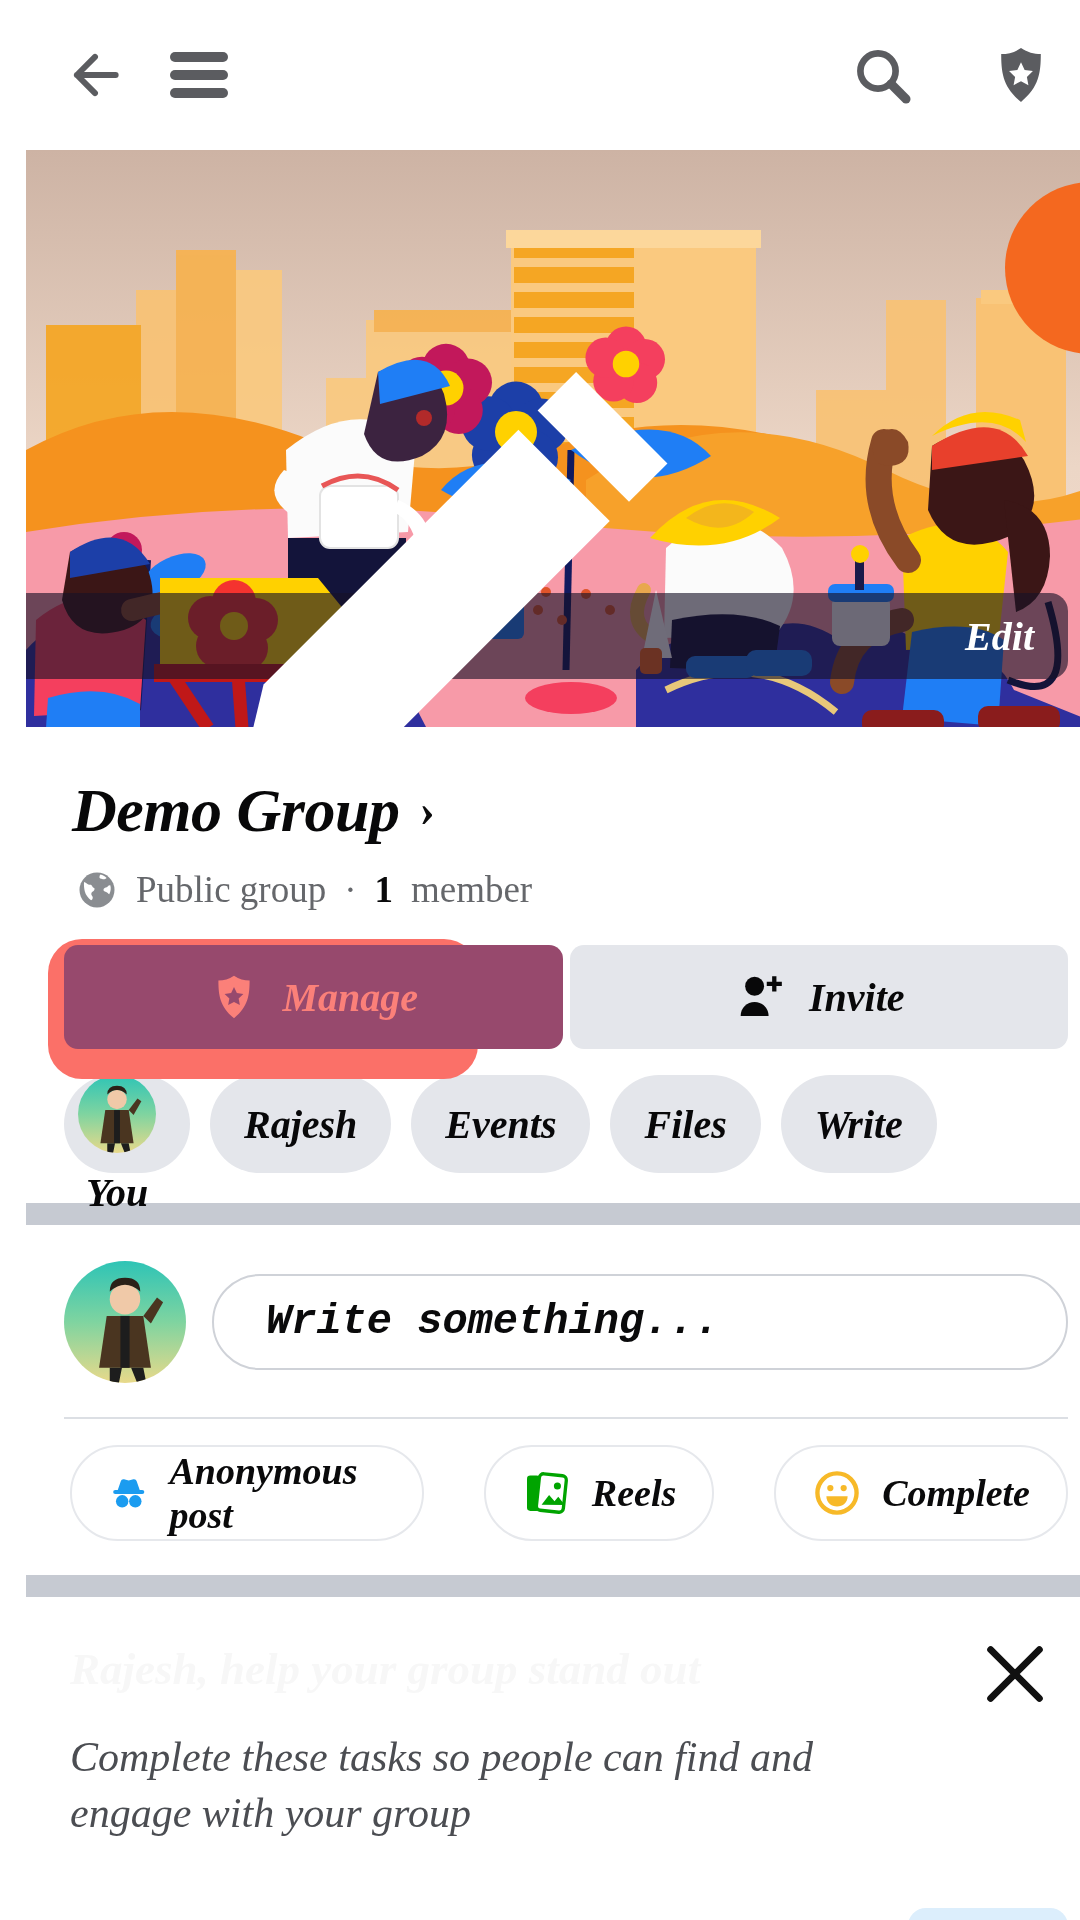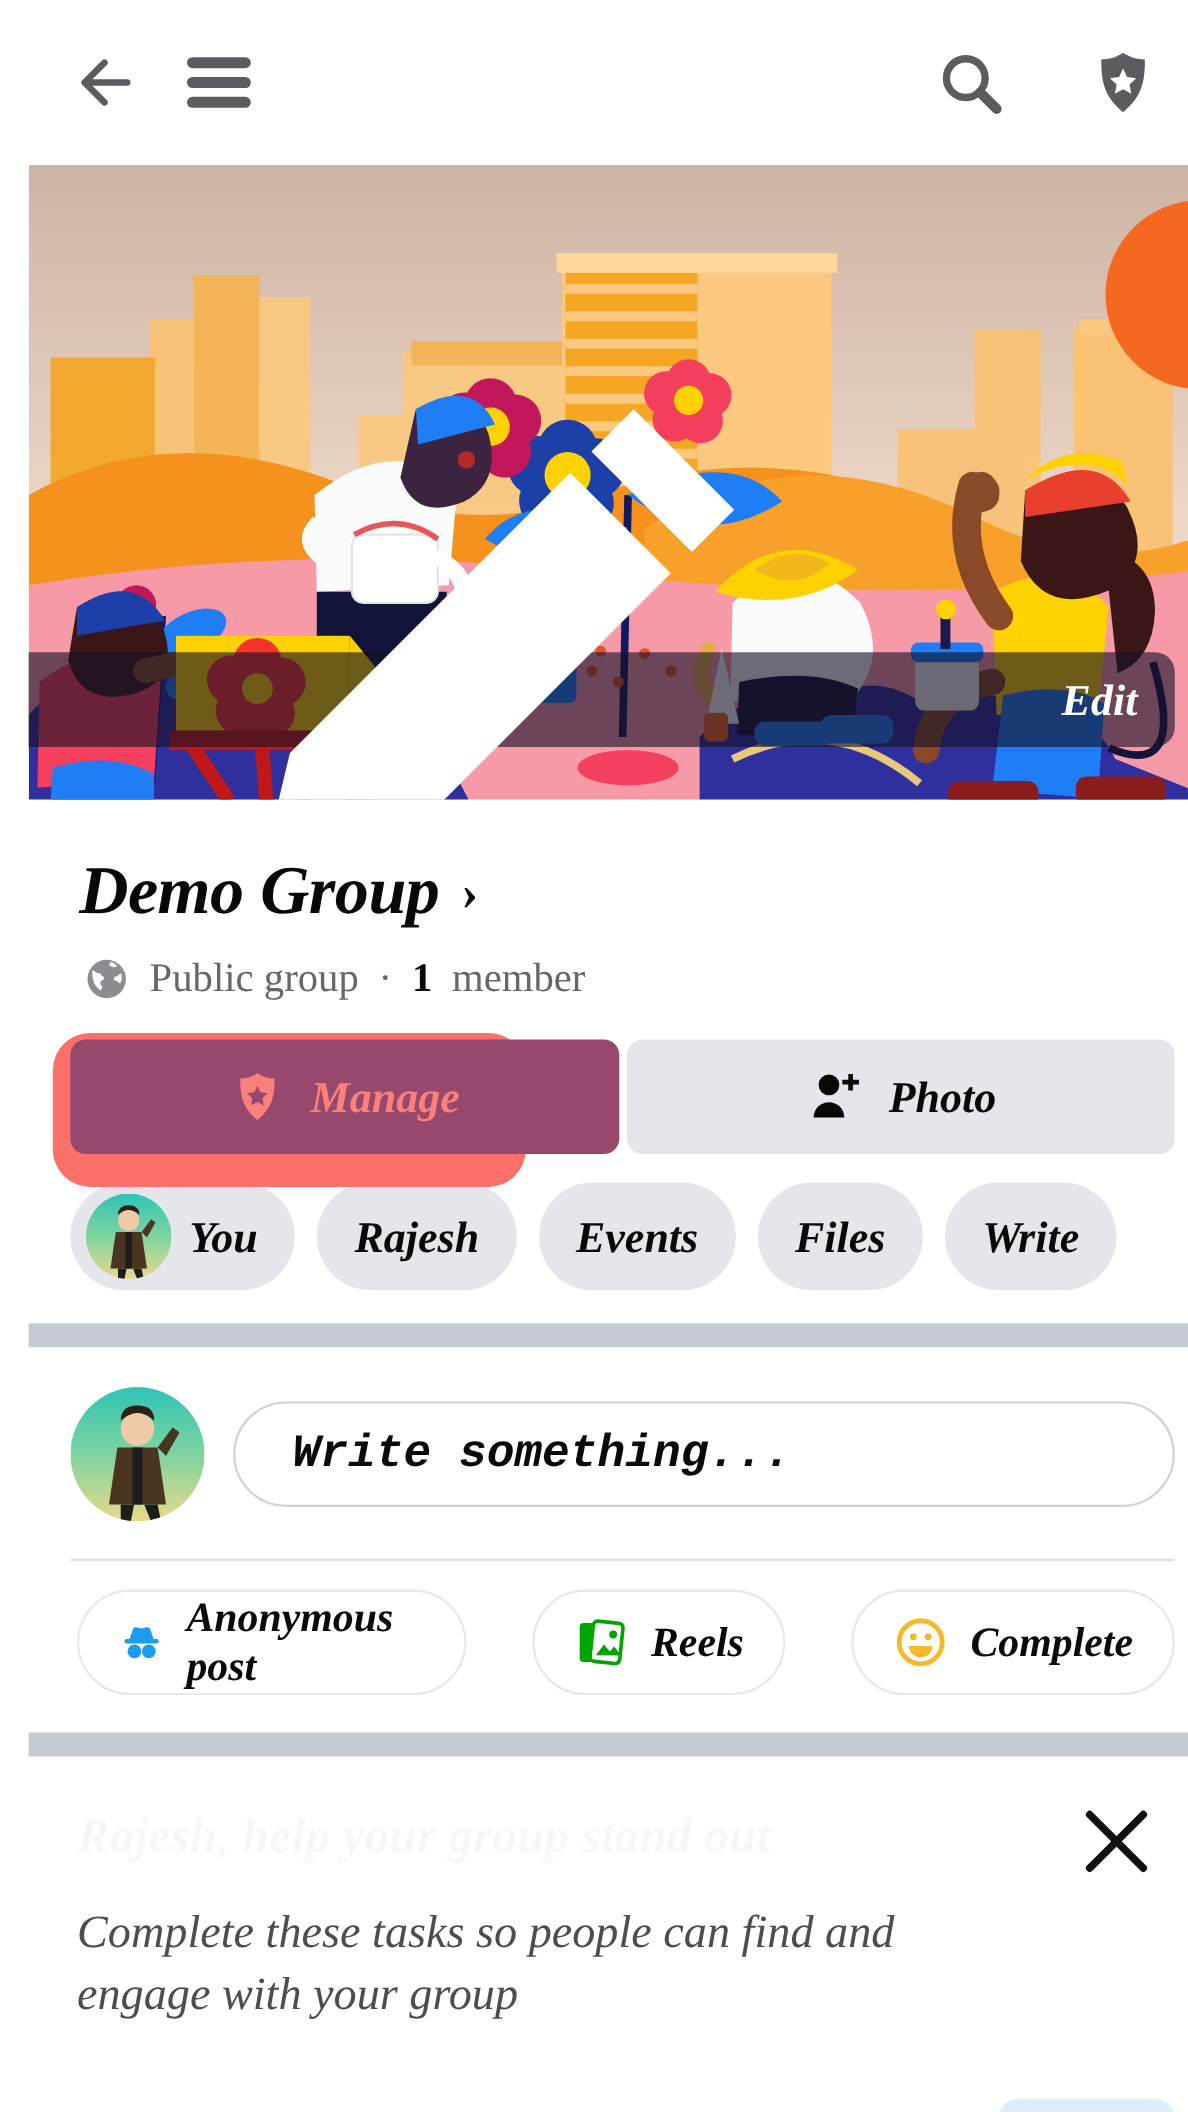--- a/index.html
+++ b/index.html
@@ -66,21 +66,21 @@
   }
   .pbtn.manage { background:#97496d; color:#fb8079; }
 
   
   .chips { display:flex; gap:20px; padding:26px 0 0 38px; }
   .chip {
     height:98px; padding:0 34px; border-radius:49px; background:#e4e6eb;
     display:flex; align-items:center; gap:16px;
     font-size:40px; font-style:italic; font-weight:bold; color:#080809;
   }
-  .chip.you { padding-left:14px; }
+  .chip.you { padding-left:14px;flex-direction:column; }
   .chip-av { width:78px; height:78px; border-radius:50%; overflow:hidden; flex:none; }
 
   
   .sep { width:1080px; height:22px; background:#c6cad2; }
 
   
   .composer { background:#fff; padding:36px 38px 0 38px; display:flex; align-items:center; gap:26px; }
   .cav { width:122px; height:122px; border-radius:50%; overflow:hidden; flex:none; }
   .cinput {
     flex:1; height:96px; border:2px solid #cfd2d8; border-radius:48px;
@@ -369,21 +369,21 @@
           <path d="M12 7.4l1.32 2.78 3.02.4-2.2 2.12.56 3-2.7-1.45-2.7 1.45.56-3-2.2-2.12 3.02-.4z" fill="#97496d"></path>
         </svg>
         <span>Manage</span>
       </div>
       <div class="pbtn">
         <svg width="54" height="54" viewBox="0 0 24 24">
           <circle cx="9.6" cy="7.2" r="4.2" fill="#080809"></circle>
           <path d="M3.4 20.4c0-3.6 2.8-6.2 6.2-6.2s6.2 2.6 6.2 6.2z" fill="#080809"></path>
           <path d="M17.4 2.8h1.9v2.4h2.4v1.9h-2.4v2.4h-1.9V7.1H15V5.2h2.4z" fill="#080809"></path>
         </svg>
-        <span>Photo</span>
+        <span>Invite</span>
       </div>
     </div>
 
     <div class="chips">
       <div class="chip you">
         <div class="chip-av">
           <svg viewBox="0 0 80 80" width="78" height="78">
             <defs>
                 <linearGradient id="avg1" x1="0" y1="0" x2="0" y2="1">
               <stop offset="0" stop-color="#2ec4b6"></stop>

